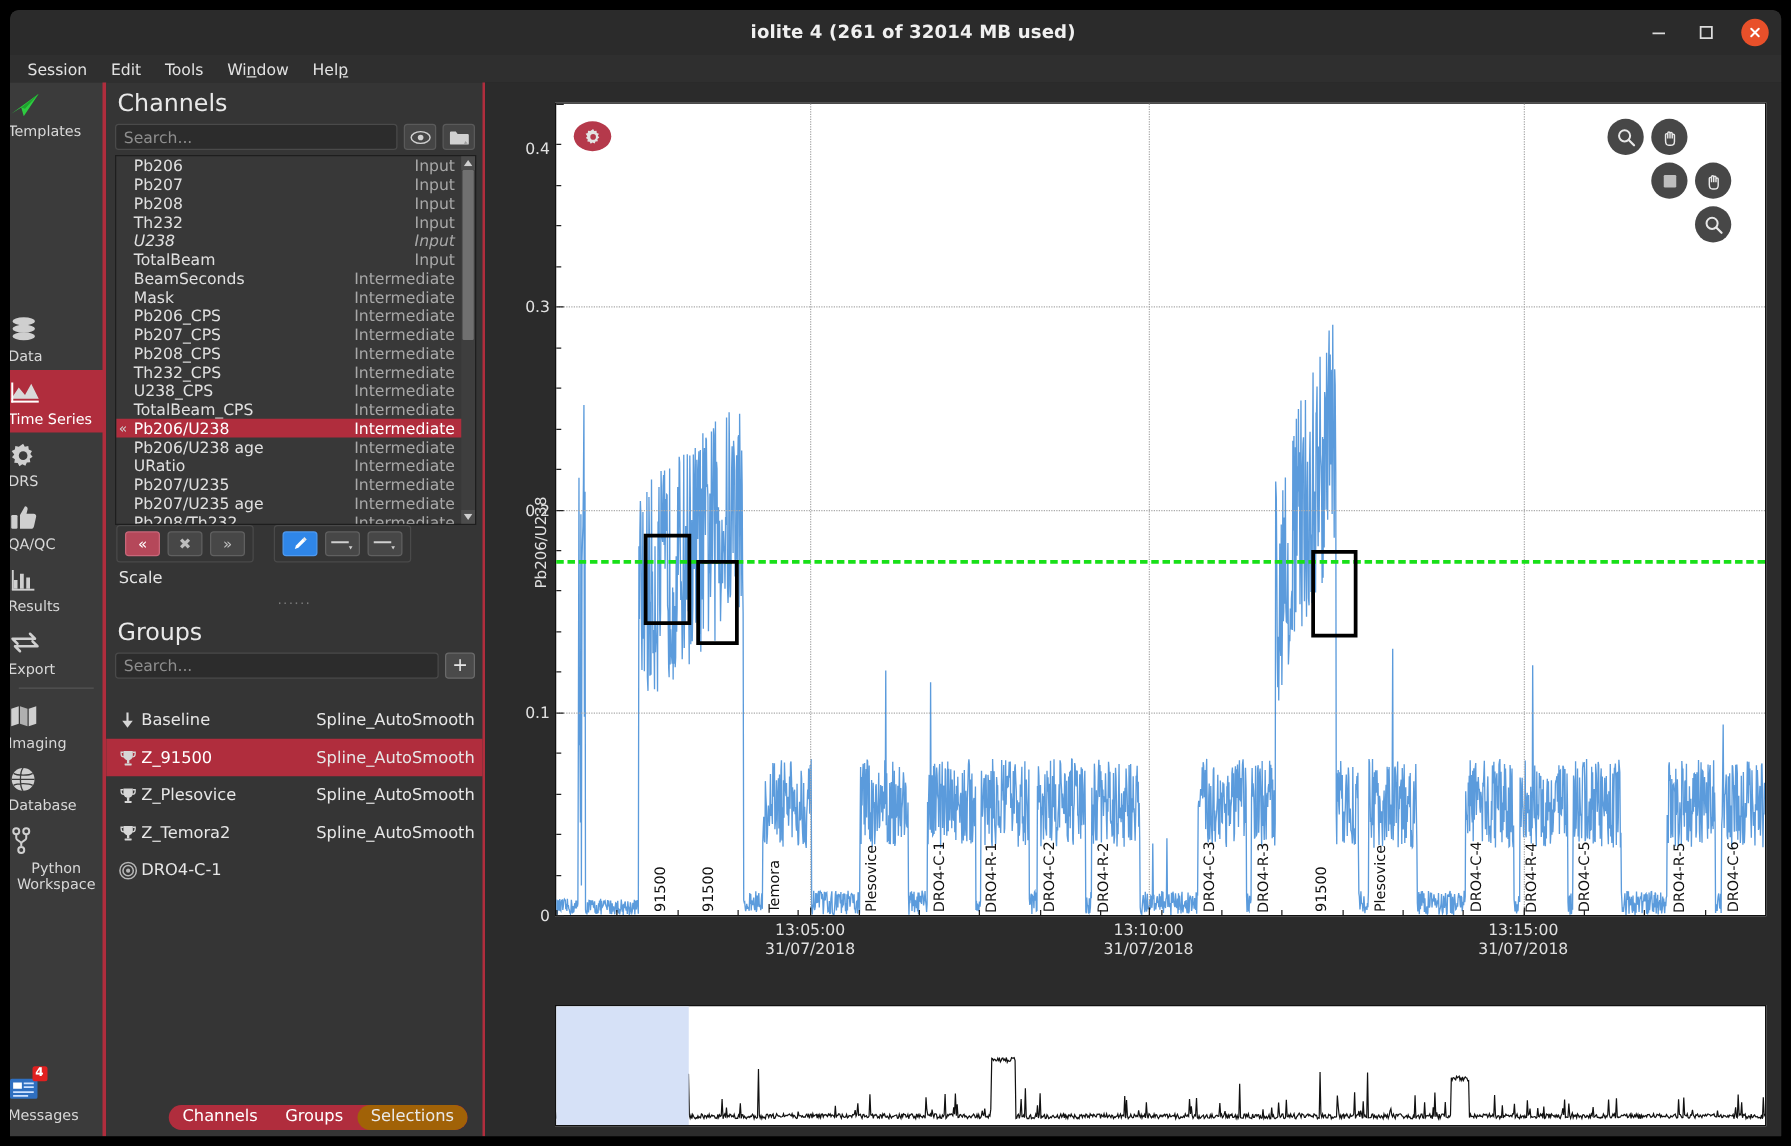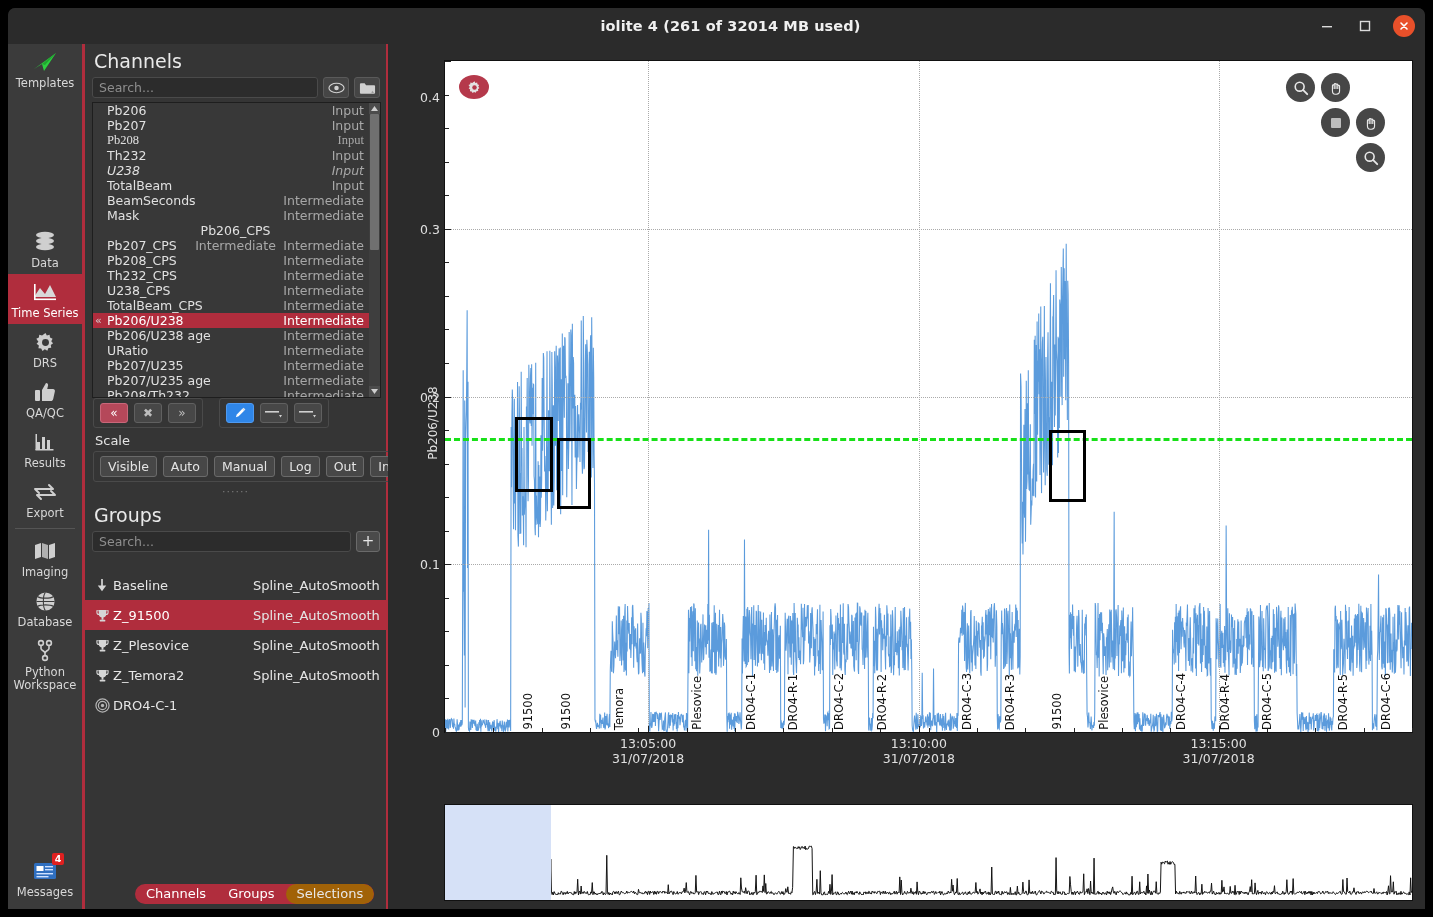--- a/index.html
+++ b/index.html
@@ -49,21 +49,21 @@
   .body { flex: 1; display: flex; background: #2b2b2b; min-height:0; }
   
   .rail {
     width: 77px; flex: 0 0 77px; background: #3b3b3b;
     border-right: 3px solid #b02d3d;
     display: flex; flex-direction: column; align-items: center;
     position: relative;
   }
   .rail-item {
     width: 77px; padding: 5px 0 4px 0;
-    display: flex; flex-direction: column; align-items: center;
+    display: flex; flex-direction: column; align-items: flex-start;
     color: #d8d8d8; font-size: 11.5px; line-height: 13px; text-align: center;
   }
   .rail-item .ic { height: 26px; display:flex; align-items:center; justify-content:center; margin-bottom:2px;}
   .rail-item.active { background: #b02d3d; color: #fff; }
   .rail-gap-a { height: 130px; }
   .rail-sep { width: 60px; height: 1px; background: #555; margin: 4px 0; }
   .rail-spacer { flex: 1; }
   .badge-wrap { position: relative; }
   .badge {
     position: absolute; right: -7px; top: -5px;
@@ -203,20 +203,27 @@
           </svg>
       </div>
       <div class="wclose">
         <svg width="12" height="12" viewBox="0 0 12 12">
             <path d="M3 3 L9 9 M9 3 L3 9" stroke="#fff" stroke-width="1.6" stroke-linecap="round"></path>
           </svg>
       </div>
     </div>
   </div>
 
+  <div class="menubar">
+    <div class="menu-item">Session</div>
+    <div class="menu-item">Edit</div>
+    <div class="menu-item">Tools</div>
+    <div class="menu-item">Wi<u>n</u>dow</div>
+    <div class="menu-item">Hel<u>p</u></div>
+  </div>
 
   <div class="body">
 
     <div class="rail">
 
       <div class="rail-item">
         <div class="ic">
           <svg width="26" height="22" viewBox="0 0 26 22">
               <path d="M2 18 L24 2 L12 20 L10 13 Z" fill="#2ecc40"></path>
               <path d="M10 13 L24 2 L13 14 Z" fill="#1fa32e"></path>
@@ -368,21 +375,21 @@
       <div class="chanbox">
         <div class="chanlist" id="chanlist">
             <div class="chanrow" style="position: relative; gap: 38px;">
               <span class="nm">Pb206</span>
               <span class="ty">Input</span>
             </div>
             <div class="chanrow" style="position: relative;">
               <span class="nm">Pb207</span>
               <span class="ty">Input</span>
             </div>
-            <div class="chanrow" style="position: relative; font-family: Liberation Serif, serif;">
+            <div class="chanrow" style="position: relative;">
               <span class="nm">Pb208</span>
               <span class="ty">Input</span>
             </div>
             <div class="chanrow" style="position: relative;">
               <span class="nm">Th232</span>
               <span class="ty">Input</span>
             </div>
             <div class="chanrow" style="position: relative; font-style: italic;">
               <span class="nm">U238</span>
               <span class="ty">Input</span>
@@ -392,21 +399,21 @@
               <span class="ty">Input</span>
             </div>
             <div class="chanrow" style="position: relative;">
               <span class="nm">BeamSeconds</span>
               <span class="ty">Intermediate</span>
             </div>
             <div class="chanrow" style="position: relative;">
               <span class="nm">Mask</span>
               <span class="ty">Intermediate</span>
             </div>
-            <div class="chanrow" style="position: relative; flex-direction: column;">
+            <div class="chanrow" style="position: relative;">
               <span class="nm">Pb206_CPS</span>
               <span class="ty">Intermediate</span>
             </div>
             <div class="chanrow" style="position: relative;">
               <span class="nm">Pb207_CPS</span>
               <span class="ty">Intermediate</span>
             </div>
             <div class="chanrow" style="position: relative;">
               <span class="nm">Pb208_CPS</span>
               <span class="ty">Intermediate</span>
@@ -487,28 +494,20 @@
           <div class="sqbtn">
             <svg width="22" height="14" viewBox="0 0 22 14">
                 <rect x="2" y="5" width="14" height="1.6" fill="#d0d0d0"></rect>
                 <path d="M16 9l3 0-1.5 2.5z" fill="#d0d0d0"></path>
               </svg>
           </div>
         </div>
       </div>
 
       <div class="grpcap">Scale</div>
-      <div class="scalerow">
-        <div class="pbtn">Visible</div>
-        <div class="pbtn">Auto</div>
-        <div class="pbtn">Manual</div>
-        <div class="pbtn">Log</div>
-        <div class="pbtn">Out</div>
-        <div class="pbtn">In</div>
-      </div>
 
       <div class="grip">······</div>
 
       <div class="panel-title">Groups</div>
 
       <div class="searchrow">
         <input class="search" placeholder="Search..." style="">
         <div class="addbtn">+</div>
       </div>
 

